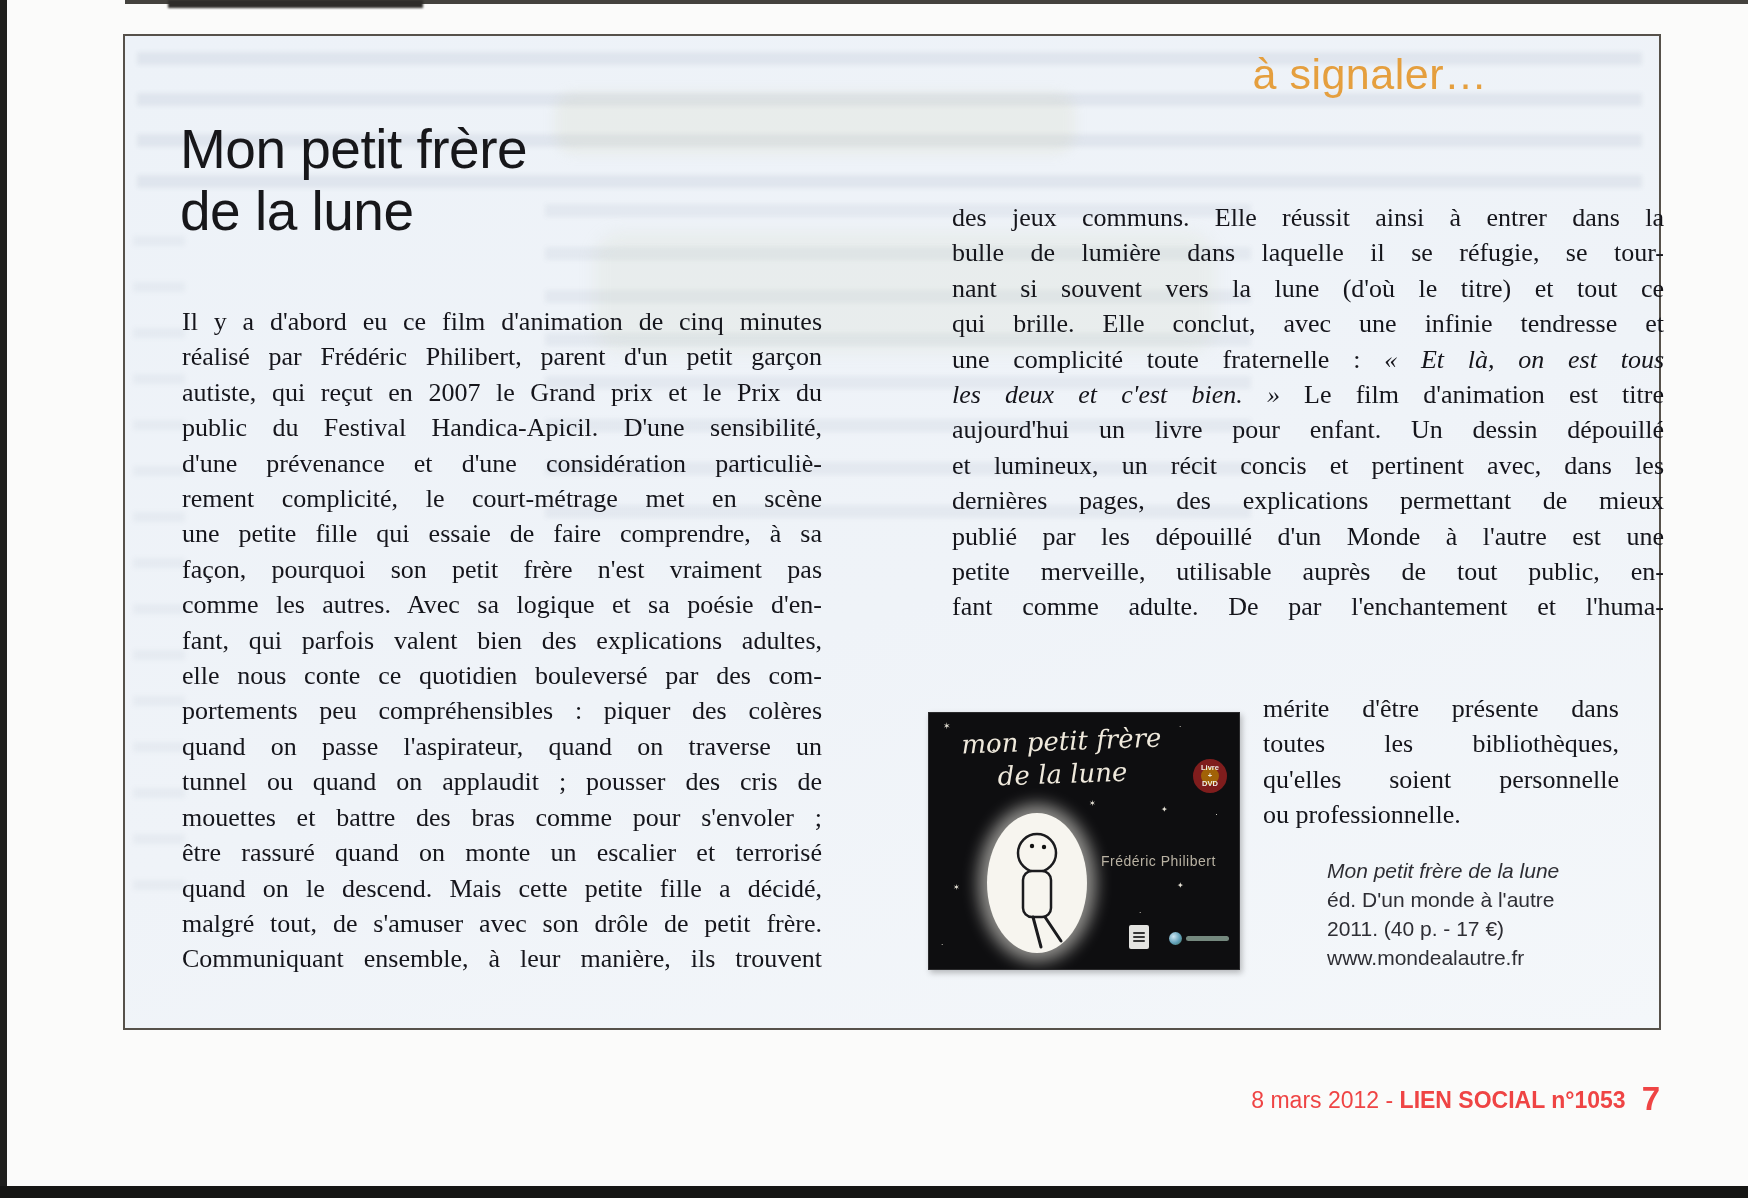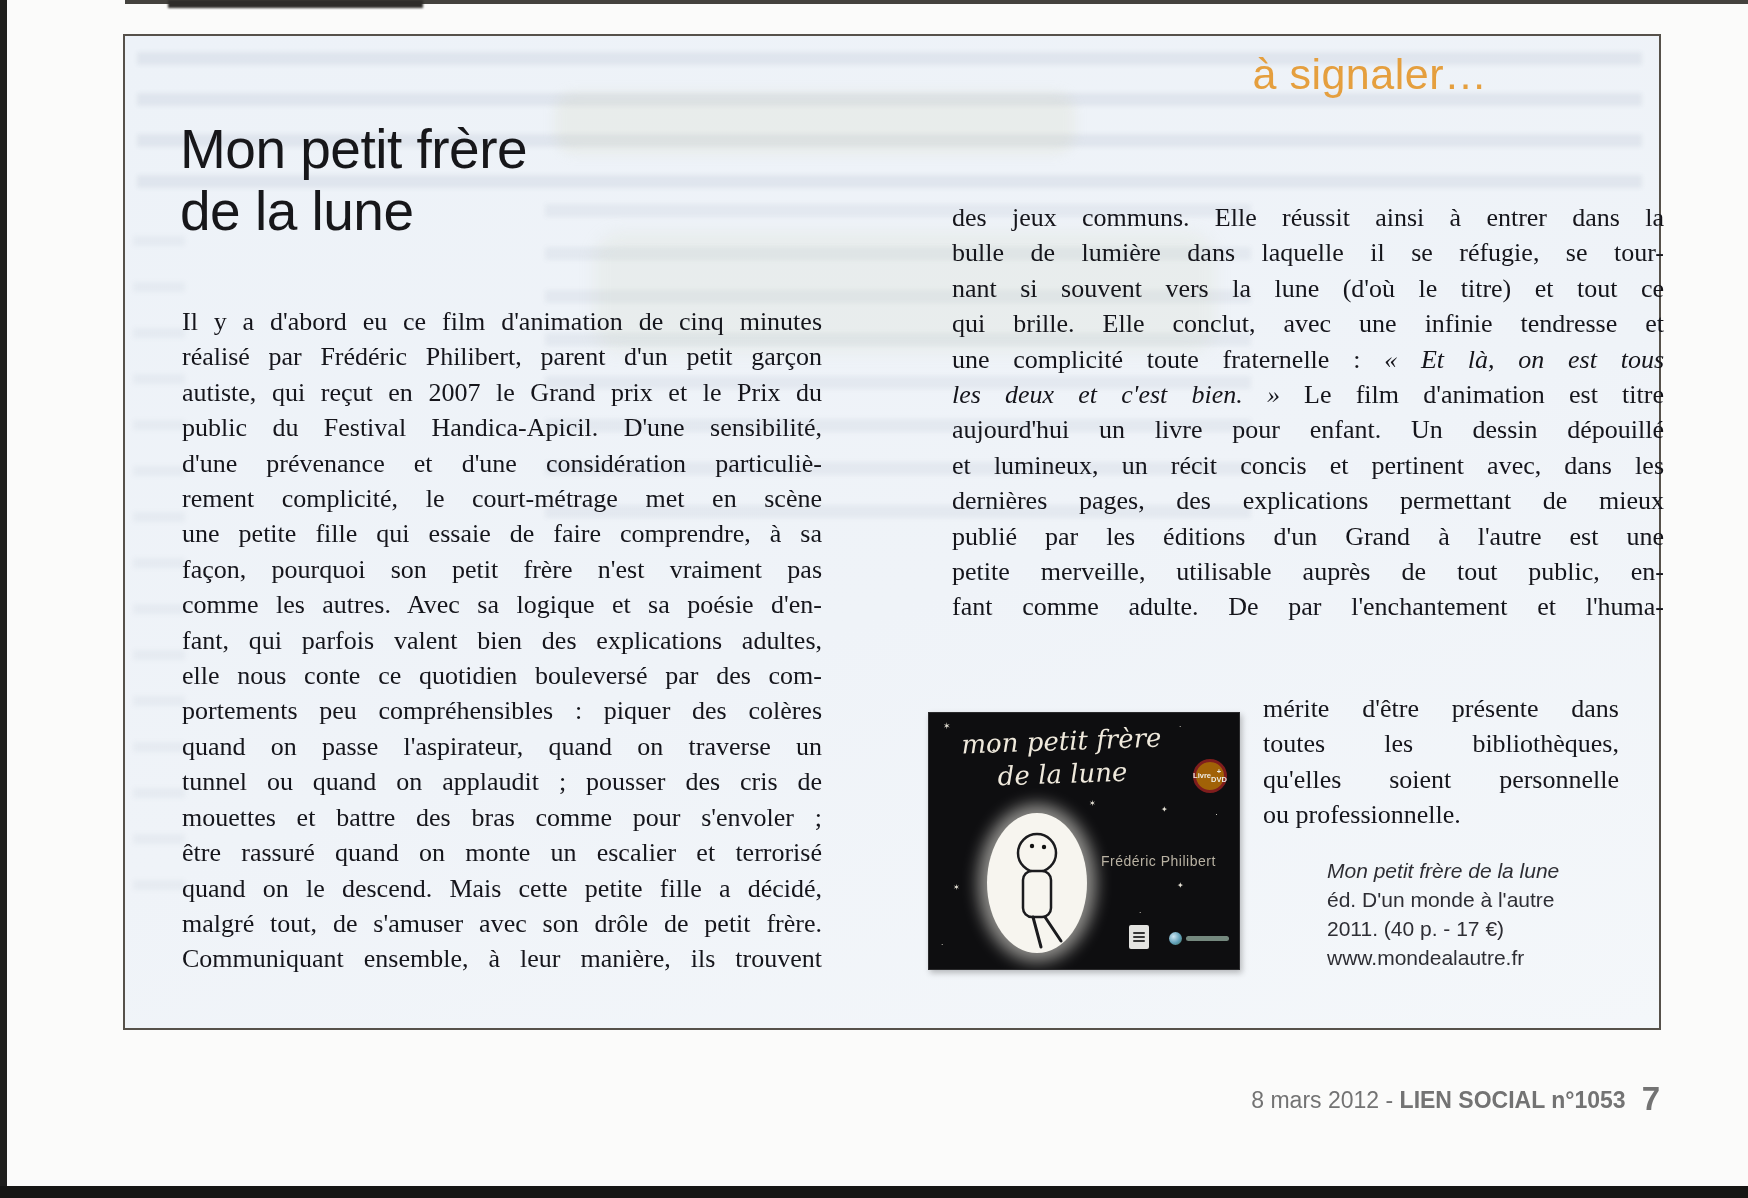--- a/index.html
+++ b/index.html
@@ -60,22 +60,22 @@
     background:#0e0e10;border:1px solid #2a2a2c;box-sizing:border-box;overflow:hidden;
     box-shadow:2px 3px 6px rgba(0,0,0,.25);
   }
   .cover-title{
     position:absolute;left:18px;top:12px;width:230px;text-align:center;
     font-family:"DejaVu Serif",serif;font-style:italic;color:#efe9dc;
     font-size:26px;line-height:33px;transform:rotate(-2deg);
   }
   .cover-badge{
     position:absolute;right:12px;top:46px;width:34px;height:34px;border-radius:50%;
-    background:#a16207;border:3px solid #7f1d1d;box-sizing:border-box;
-    display:flex;flex-direction:row;align-items:center;justify-content:center;
+    background:#a16207;border:8px solid #7f1d1d;box-sizing:border-box;
+    display:flex;flex-direction:column;align-items:center;justify-content:center;
     color:#efede6;font-size:7.5px;line-height:8px;font-weight:700;text-align:center;
   }
   .cover-blob{
     position:absolute;left:58px;top:100px;width:100px;height:140px;border-radius:50%;
     background:#f7f5ef;box-shadow:0 0 16px 9px rgba(250,248,240,.55);
   }
   .cover-child{position:absolute;left:58px;top:104px;width:100px;height:140px;}
   .cover-author{
     position:absolute;left:172px;top:140px;width:130px;color:#b9b2a3;
     font-size:14px;letter-spacing:.5px;
@@ -91,21 +91,21 @@
   .logo-b .txt{flex:1;height:5px;border-radius:3px;background:#8fa79a;opacity:.8;}
   
   .caption{
     position:absolute;left:1202px;top:820px;width:372px;color:#2e2e34;
     font-size:21px;line-height:29px;font-weight:500;
   }
   .caption .cap-title{font-style:italic;}
   
   .footer{
     position:absolute;left:1100px;top:1080px;width:560px;text-align:right;
-    color:#737373;font-size:23px;
+    color:#ef4444;font-size:23px;
   }
   .footer .f-bold{font-weight:700;}
   .footer .f-page{font-weight:700;font-size:33px;margin-left:16px;vertical-align:-2px;}
 </style>
 </head>
 <body>
 
 <div class="edge-left"></div>
 <div class="edge-bottom"></div>
 <div class="edge-topline"></div>
@@ -150,21 +150,21 @@
   <div class="serifcol col-right">
       <div class="tline"><span>des jeux communs. Elle réussit ainsi à entrer dans la</span></div>
       <div class="tline"><span>bulle de lumière dans laquelle il se réfugie, se tour-</span></div>
       <div class="tline"><span>nant si souvent vers la lune (d'où le titre) et tout ce</span></div>
       <div class="tline"><span>qui brille. Elle conclut, avec une infinie tendresse et</span></div>
       <div class="tline"><span>une complicité toute fraternelle : </span><span class="it">« Et là, on est tous</span></div>
       <div class="tline"><span class="it">les deux et c'est bien. »</span><span> Le film d'animation est titre</span></div>
       <div class="tline"><span>aujourd'hui un livre pour enfant. Un dessin dépouillé</span></div>
       <div class="tline"><span>et lumineux, un récit concis et pertinent avec, dans les</span></div>
       <div class="tline"><span>dernières pages, des explications permettant de mieux</span></div>
-      <div class="tline"><span>publié par les éditions d'un Grand à l'autre est une</span></div>
+      <div class="tline"><span>publié par les dépouillé d'un Monde à l'autre est une</span></div>
       <div class="tline"><span>petite merveille, utilisable auprès de tout public, en-</span></div>
       <div class="tline"><span>fant comme adulte. De par l'enchantement et l'huma-</span></div>
     </div>
   <div class="serifcol col-wrap">
       <div class="tline"><span>mérite d'être présente dans</span></div>
       <div class="tline"><span>toutes les bibliothèques,</span></div>
       <div class="tline"><span>qu'elles soient personnelle</span></div>
       <div class="tline"><span>ou professionnelle.</span></div>
     </div>
 

